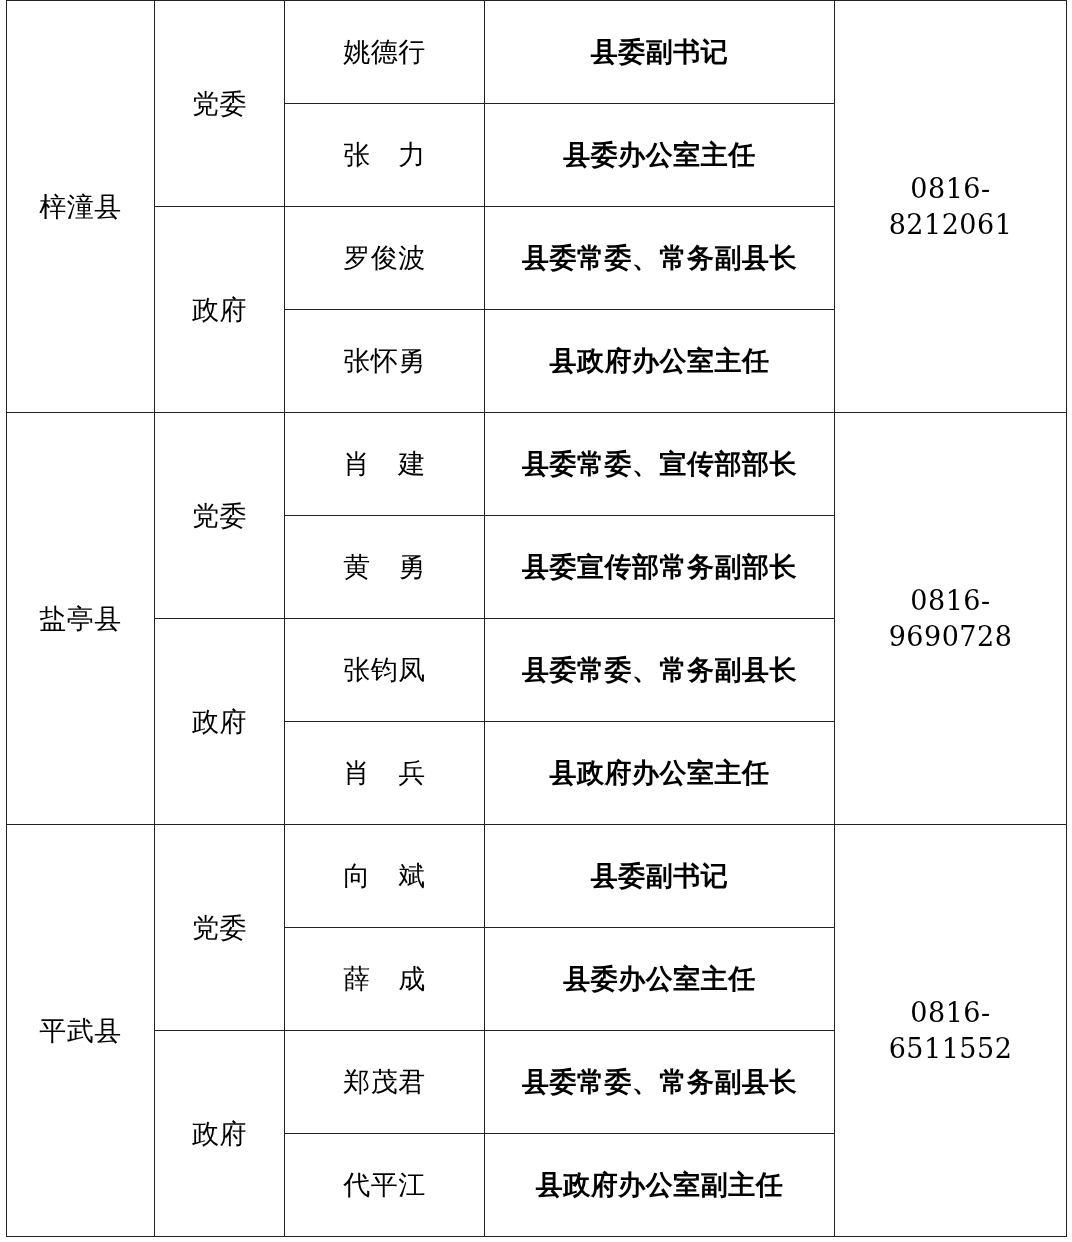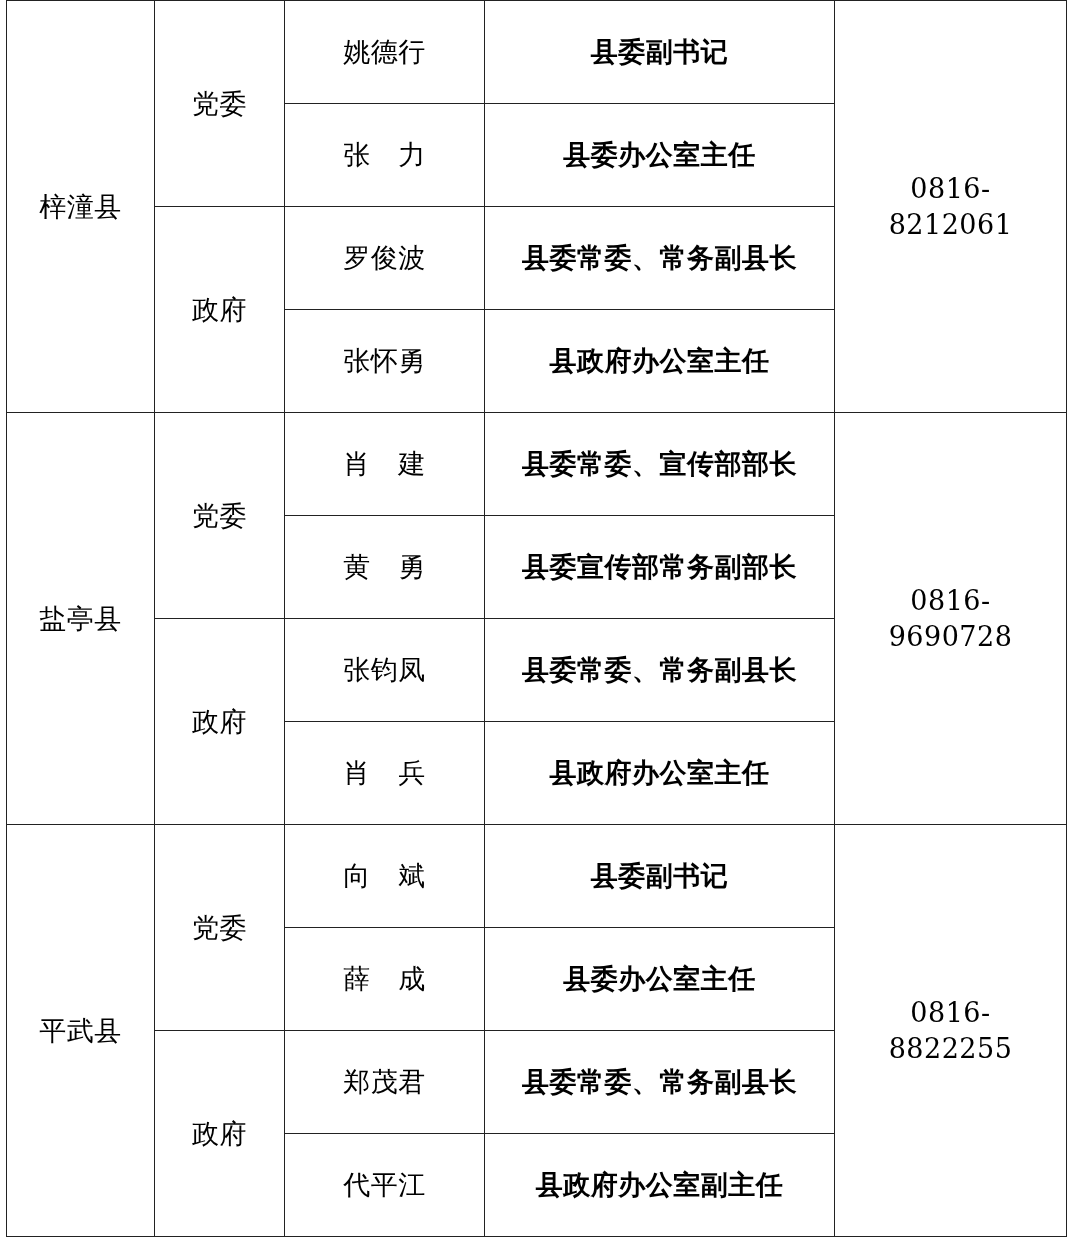--- a/index.html
+++ b/index.html
@@ -116,21 +116,21 @@
       <tr class="row">
         <td class="name">肖　兵</td>
         <td class="title">县政府办公室主任</td>
       </tr>
 
       <tr class="row">
         <td class="county" rowspan="4">平武县</td>
         <td class="org" rowspan="2">党委</td>
         <td class="name">向　斌</td>
         <td class="title">县委副书记</td>
-        <td class="phone" rowspan="4">0816-8822255</td>
+        <td class="phone" rowspan="4">0816-6511552</td>
       </tr>
       <tr class="row">
         <td class="name">薛　成</td>
         <td class="title">县委办公室主任</td>
       </tr>
       <tr class="row">
         <td class="org" rowspan="2">政府</td>
         <td class="name">郑茂君</td>
         <td class="title">县委常委、常务副县长</td>
       </tr>

